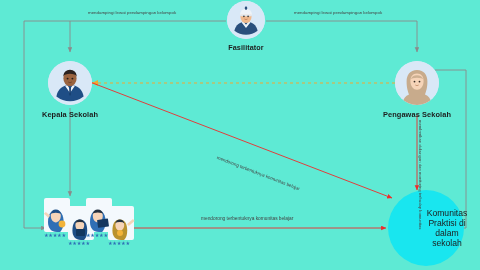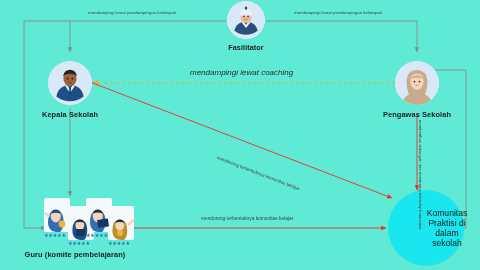--- a/index.html
+++ b/index.html
@@ -211,32 +211,30 @@
           <path d="M103.2 27.4 q1-4 4.6-4 q3.6 0 4.6 4 q-1-1.4-4.6-1.4 q-3.6 0-4.6 1.4z" fill="#24303f"></path>
           <path d="M115 28 l6-5 l1.6 1.9 l-5.8 5z" fill="#f6d4b8"></path>
           <circle cx="108" cy="37" r="3" fill="#f2b33a"></circle>
         </g>
       </svg>
       <div class="stars" style="left:32px; top:36px; font-size:5.2px;">★★★★★</div>
       <div class="stars" style="left:56px; top:44px; font-size:5.2px;">★★★★★</div>
       <div class="stars" style="left:74px; top:36px; font-size:5.2px;">★★★★★</div>
       <div class="stars" style="left:96px; top:44px; font-size:5.2px;">★★★★★</div>
     </div>
-    <div class="node-label" style="font-size:7.4px; margin-top:4px;">Guru (komite pembelajaran)</div>
   </div>
 
   <div class="hub" style="left:388px; top:190px; width:76px; height:76px; background:#19E6EF; font-size:8.6px;">
     <span style="display:block; padding:0 2px;margin-left:42px;">Komunitas Praktisi di dalam sekolah</span>
   </div>
 
   <div class="edge-label" style="left:88px; top:10px; font-size:4.4px;">mendampingi lewat pendampingan kelompok</div>
 
   <div class="edge-label" style="left:294px; top:10px; font-size:4.4px;">mendampingi lewat pendampingan kelompok</div>
 
-  <div class="edge-label italic" style="left:190px; top:68px; font-size:8px; color:#2b2b2b;">mendampingi lewat coaching</div>
 
   <div class="edge-label wrap" style="left:75px; top:141px; width:120px; font-size:4.6px; text-align:left;">
     <div></div>
     <div></div>
   </div>
 
   <div class="edge-label rot" style="left:218px; top:155px; font-size:4.6px; transform:rotate(21deg);">mendorong terbentuknya komunitas belajar</div>
 
   <div class="edge-label" style="left:201px; top:216px; font-size:4.8px;">mendorong terbentuknya komunitas belajar</div>
 

